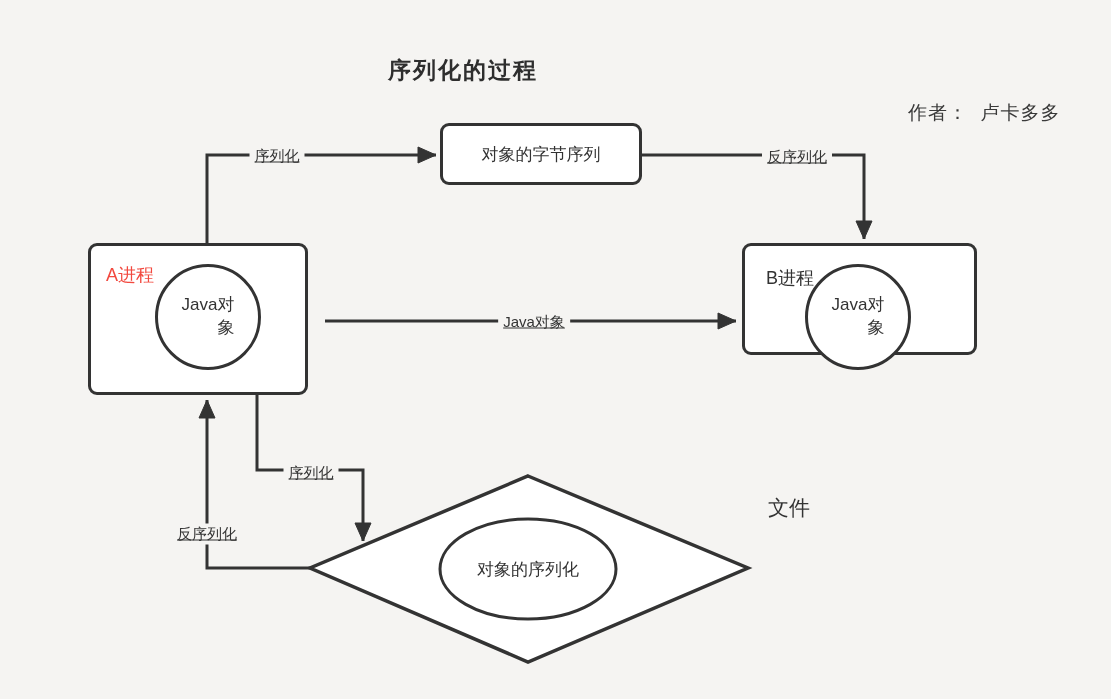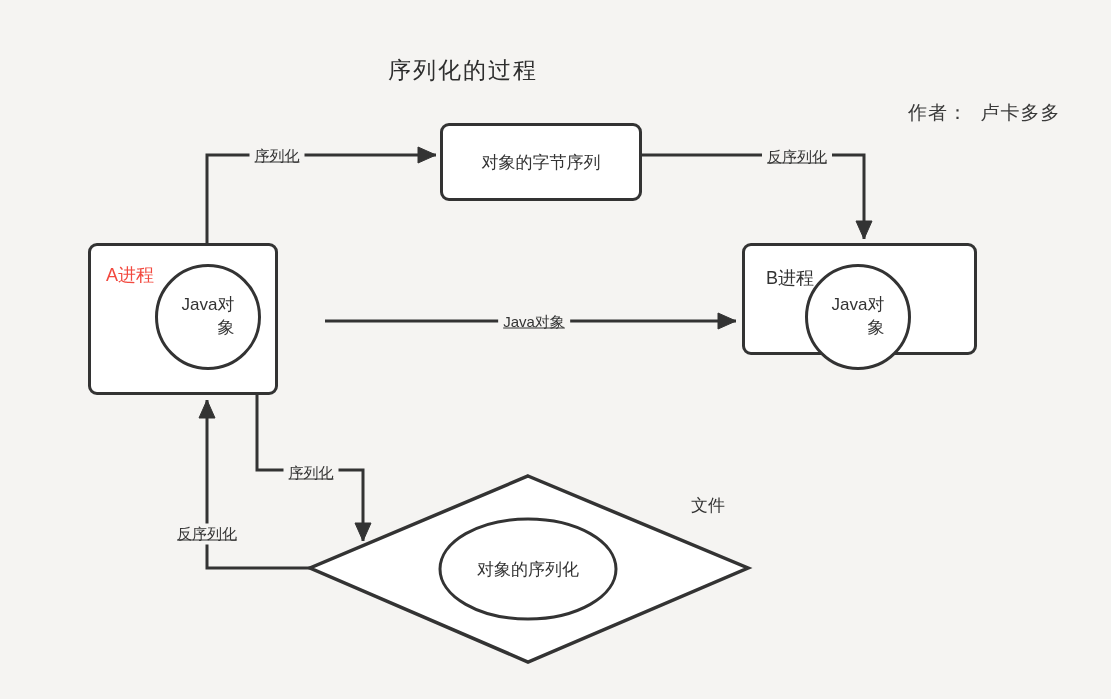--- a/index.html
+++ b/index.html
@@ -9,34 +9,34 @@
     --wm:#cbc8c4;
   }
   html,body{margin:0;padding:0;background:var(--bg);}
   .stage{
     position:relative;width:1111px;height:699px;background:var(--bg);
     font-family:"Liberation Sans","DejaVu Sans",sans-serif;color:var(--ink);
     overflow:hidden;
   }
   .svg-layer{position:absolute;left:0;top:0;width:1111px;height:699px;}
   .title{
-    position:absolute;left:388px;top:55px;font-size:23px;font-weight:400;
+    position:absolute;left:388px;top:55px;font-size:23px;font-weight:700;
     letter-spacing:2px;color:#2e2e2e;white-space:nowrap;
   }
   .author{
     position:absolute;left:908px;top:100px;font-size:19px;color:#3a3a3a;
     white-space:pre;letter-spacing:1px;
   }
   .node-box{
     position:absolute;background:#ffffff;border:3px solid var(--ink);
     border-radius:9px;box-sizing:border-box;
   }
-  .byte-box{left:440px;top:123px;width:202px;height:78px;
+  .byte-box{left:440px;top:123px;width:202px;height:62px;
     display:flex;align-items:center;justify-content:center;font-size:17px;}
-  .proc-a{left:88px;top:243px;width:190px;height:152px;}
+  .proc-a{left:88px;top:243px;width:220px;height:152px;}
   .proc-b{left:742px;top:243px;width:235px;height:112px;}
   .proc-label{position:absolute;font-size:18px;white-space:nowrap;}
   .proc-a .proc-label{left:15px;top:17px;color:var(--red);}
   .proc-b .proc-label{left:21px;top:20px;color:var(--ink);}
   .obj-circle{
     position:absolute;width:106px;height:106px;border:3px solid var(--ink);
     border-radius:50%;background:#fff;box-sizing:border-box;
     display:flex;align-items:center;justify-content:center;text-align:right;
     font-size:17px;line-height:1.35;white-space:pre-line;
   }
@@ -45,21 +45,21 @@
   .edge-label{
     position:absolute;transform:translate(-50%,-50%);
     background:var(--bg);padding:1px 5px;font-size:15px;white-space:nowrap;
     color:var(--ink);
     text-decoration:underline;
   }
   .ellipse-label{
     position:absolute;left:528px;top:569px;transform:translate(-50%,-50%);
     font-size:17px;white-space:nowrap;color:var(--ink);
   }
-  .file-caption{position:absolute;left:691px;top:494px;font-size:17px;white-space:nowrap;}
+  .file-caption{position:absolute;left:768px;top:494px;font-size:21px;white-space:nowrap;}
   .watermark{
     position:absolute;left:924px;top:653px;font-size:17px;color:var(--wm);
     white-space:nowrap;letter-spacing:1px;
   }
 </style>
 </head>
 <body>
 
 <div class="stage">
 

